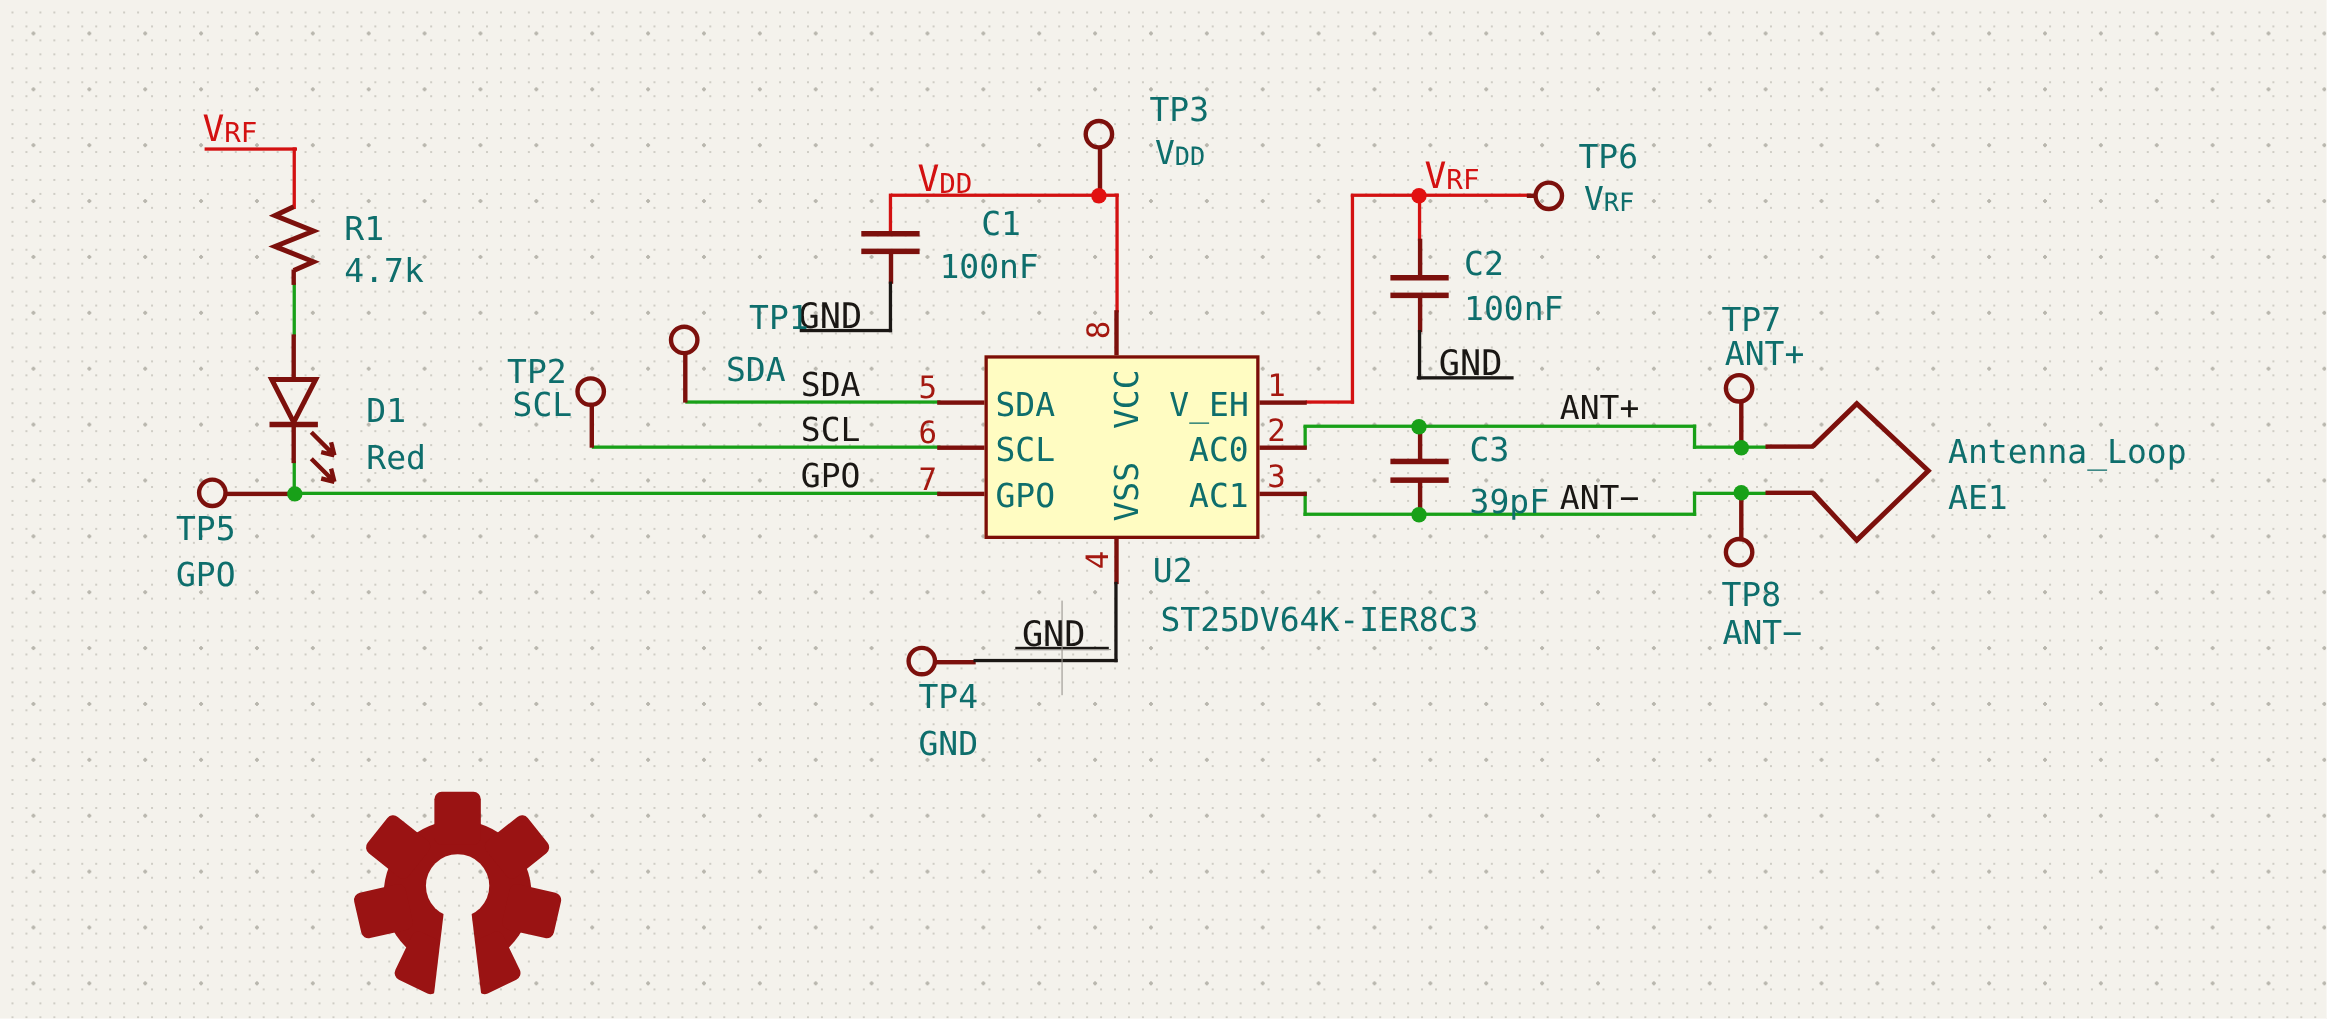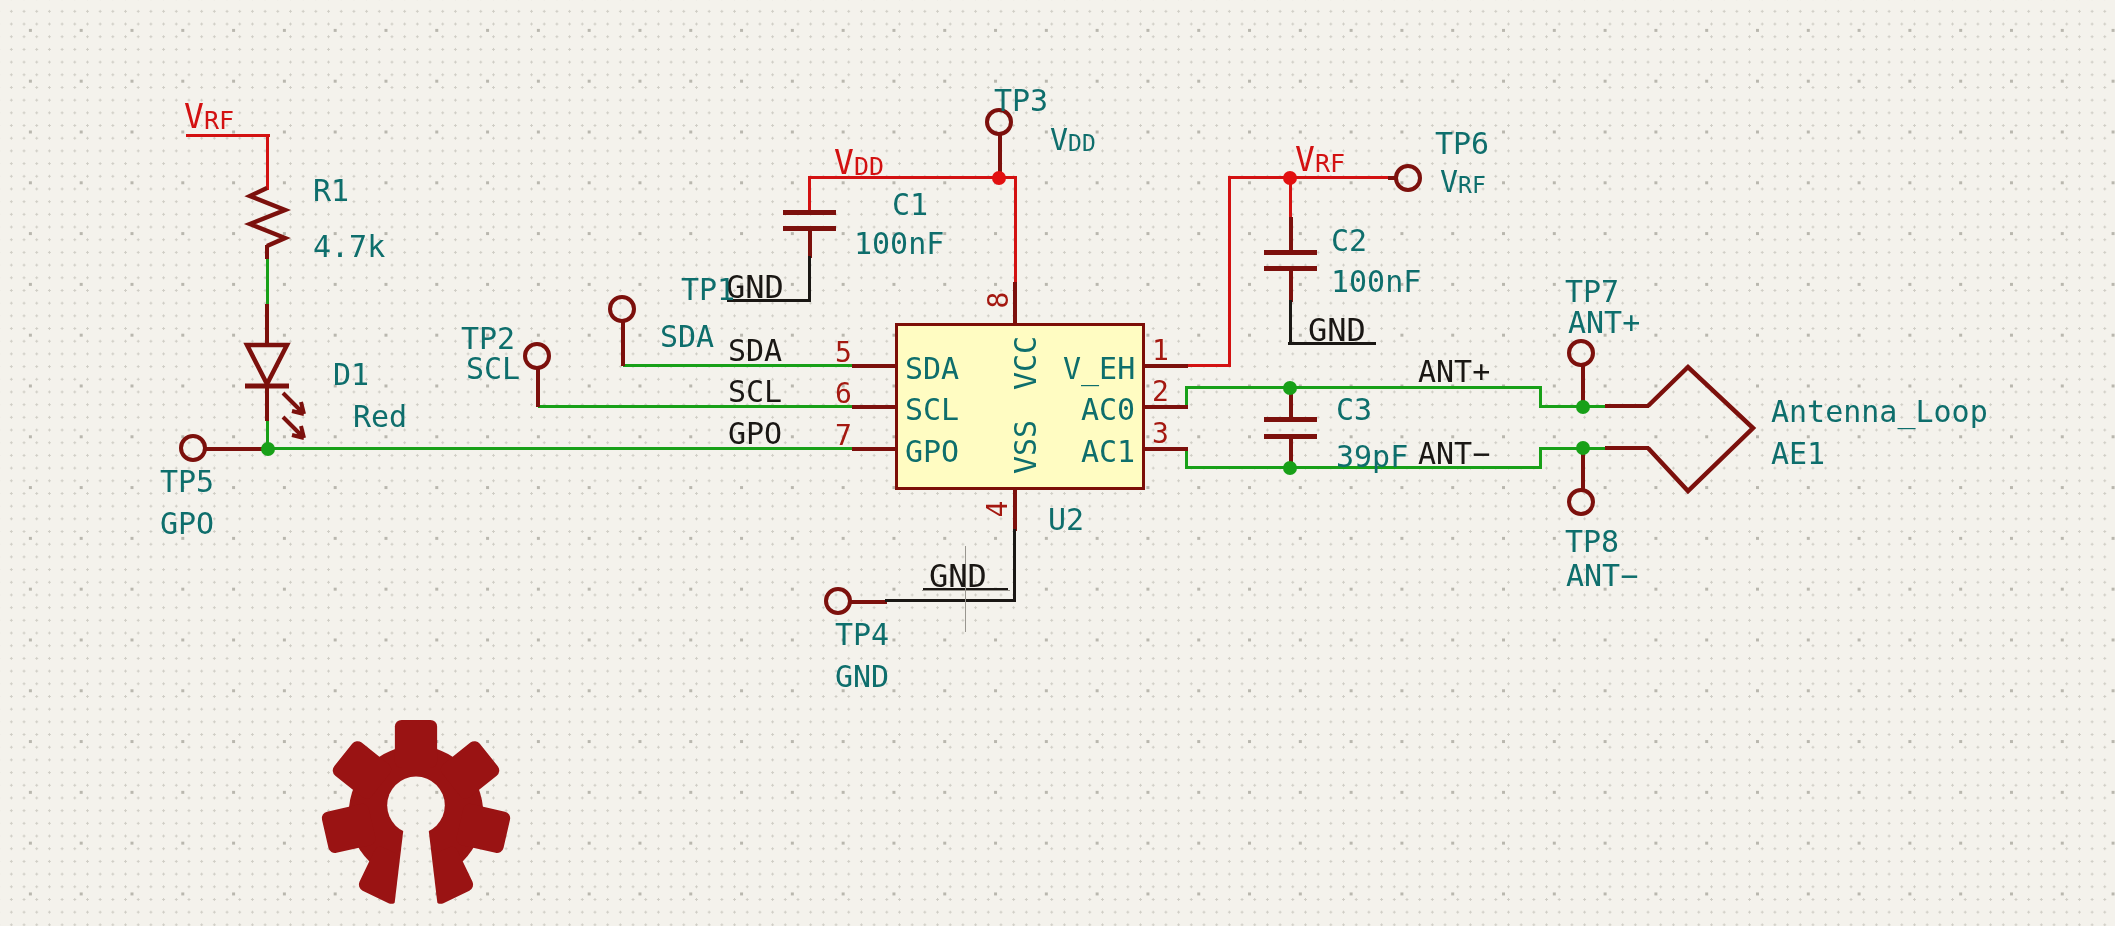--- a/index.html
+++ b/index.html
@@ -148,20 +148,21 @@
   <div class="t pn" style="left:835px;top:339px">5</div>
   <div class="t pn" style="left:835px;top:380px">6</div>
   <div class="t pn" style="left:835px;top:422px">7</div>
   <div class="t pn" style="left:1152px;top:337px">1</div>
   <div class="t pn" style="left:1152px;top:378px">2</div>
   <div class="t pn" style="left:1152px;top:420px">3</div>
   <div class="t pn rot" style="left:999px;top:300px">8</div>
   <div class="t pn rot" style="left:998px;top:509px">4</div>
 
   <div class="t teal" style="left:1048px;top:505px">U2</div>
+  <div class="t teal" style="left:1055px;top:550px">ST25DV64K-IER8C3</div>
 
   <svg style="left:0;top:0" width="2115" height="926" viewBox="0 0 2115 926">
 
     <path d="M267,188 L250,196 L285,210 L250,224 L285,238 L267,246" fill="none" stroke="#7c100c" stroke-width="4.5"></path>
 
     <path d="M247,345 L287,345 L267,384 Z" fill="none" stroke="#7c100c" stroke-width="4.5"></path>
     <path d="M245,386 L289,386" fill="none" stroke="#7c100c" stroke-width="5"></path>
 
     <path d="M283,393 L304,414 M304,414 L292,411 M304,414 L301,402" fill="none" stroke="#7c100c" stroke-width="4"></path>
     <path d="M283,417 L304,438 M304,438 L292,435 M304,438 L301,426" fill="none" stroke="#7c100c" stroke-width="4"></path>
@@ -196,38 +197,38 @@
   <div class="t gnd" style="left:726px;top:271px">GND</div>
   <div class="t gnd" style="left:1308px;top:314px">GND</div>
   <div class="t gnd" style="left:929px;top:560px">GND</div>
 
   <div class="t blk" style="left:728px;top:336px">SDA</div>
   <div class="t blk" style="left:728px;top:377px">SCL</div>
   <div class="t blk" style="left:728px;top:419px">GPO</div>
   <div class="t blk" style="left:1418px;top:357px">ANT+</div>
   <div class="t blk" style="left:1418px;top:439px">ANT−</div>
 
-  <div class="t teal" style="left:313px;top:176px">R1</div>
+  <div class="t teal" style="left:313px;top:194px">R1</div>
   <div class="t teal" style="left:313px;top:232px">4.7k</div>
   <div class="t teal" style="left:333px;top:360px">D1</div>
-  <div class="t teal" style="left:353px;top:402px">Red</div>
+  <div class="t teal" style="left:333px;top:402px">Red</div>
   <div class="t teal" style="left:892px;top:190px">C1</div>
   <div class="t teal" style="left:854px;top:229px">100nF</div>
   <div class="t teal" style="left:1331px;top:226px">C2</div>
   <div class="t teal" style="left:1331px;top:267px">100nF</div>
   <div class="t teal" style="left:1336px;top:395px">C3</div>
   <div class="t teal" style="left:1336px;top:442px">39pF</div>
   <div class="t teal" style="left:1771px;top:397px">Antenna_Loop</div>
   <div class="t teal" style="left:1771px;top:439px">AE1</div>
 
   <div class="t teal" style="left:681px;top:275px">TP1</div>
   <div class="t teal" style="left:660px;top:322px">SDA</div>
   <div class="t teal" style="left:461px;top:324px">TP2</div>
   <div class="t teal" style="left:466px;top:354px">SCL</div>
-  <div class="t teal" style="left:994px;top:86px">TP3</div>
+  <div class="t teal" style="left:1045px;top:86px">TP3</div>
   <div class="t teal" style="left:1050px;top:125px"><span>V</span><span class="vsub">DD</span></div>
   <div class="t teal" style="left:160px;top:467px">TP5</div>
   <div class="t teal" style="left:160px;top:509px">GPO</div>
 
   <div class="t teal" style="left:835px;top:620px">TP4</div>
   <div class="t teal" style="left:835px;top:662px">GND</div>
   <div class="t teal" style="left:1435px;top:129px">TP6</div>
   <div class="t teal" style="left:1440px;top:167px"><span>V</span><span class="vsub">RF</span></div>
   <div class="t teal" style="left:1565px;top:277px">TP7</div>
   <div class="t teal" style="left:1568px;top:308px">ANT+</div>

